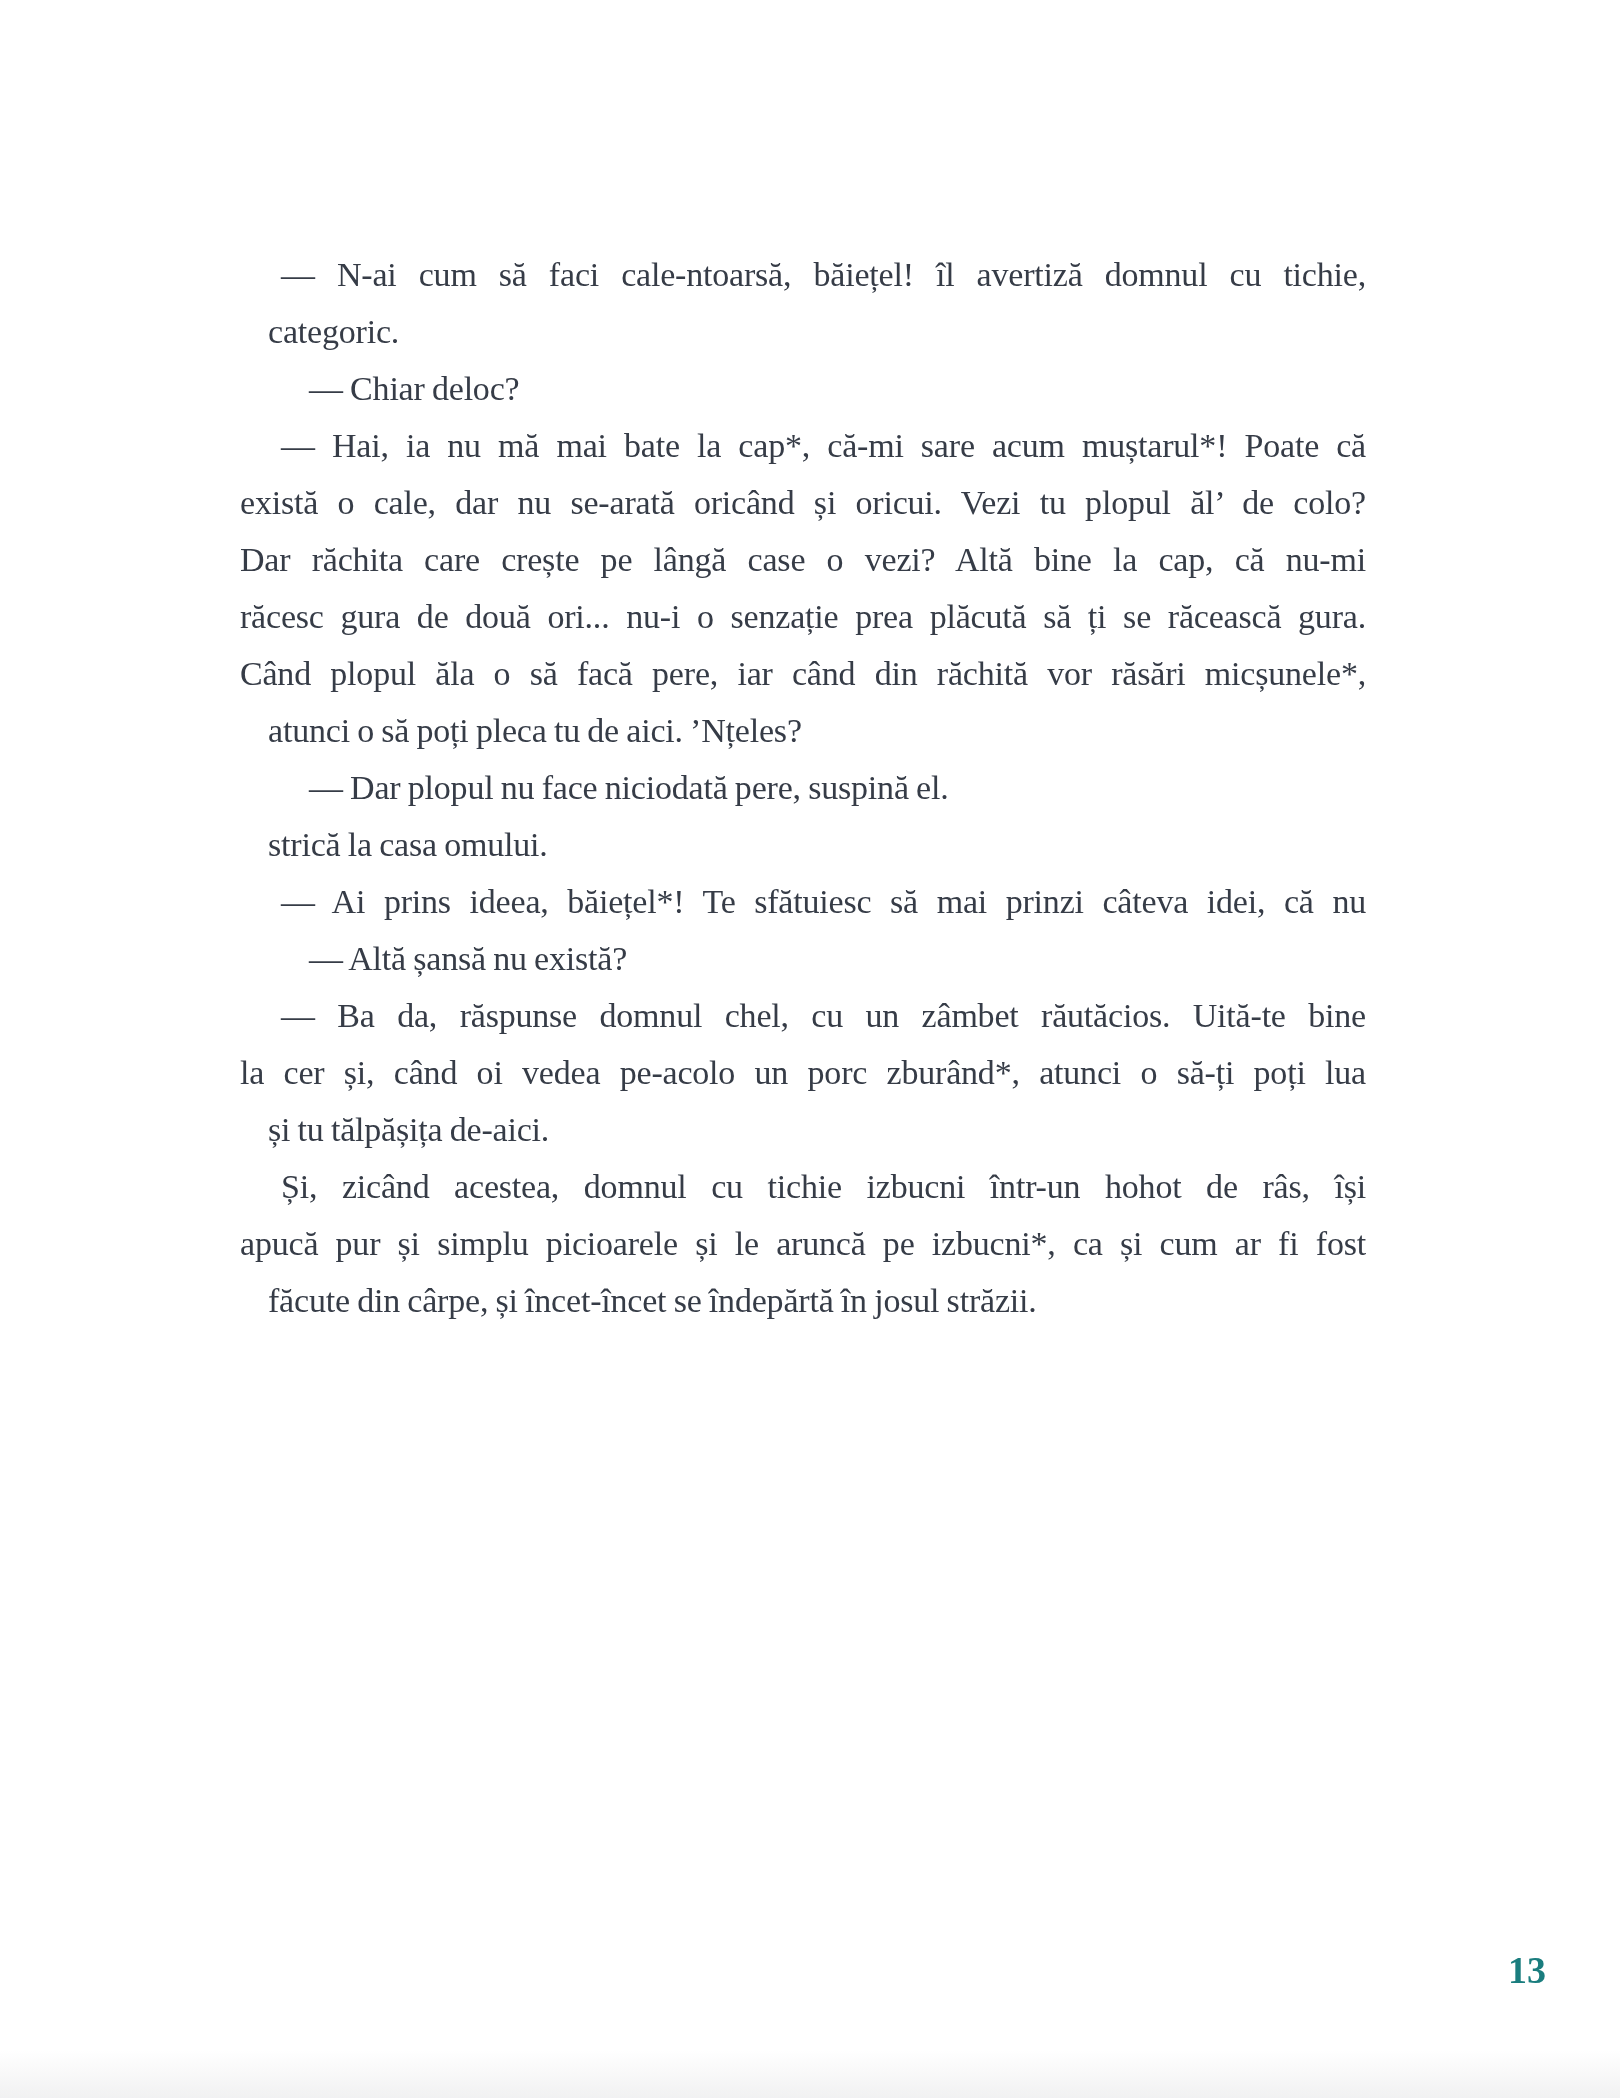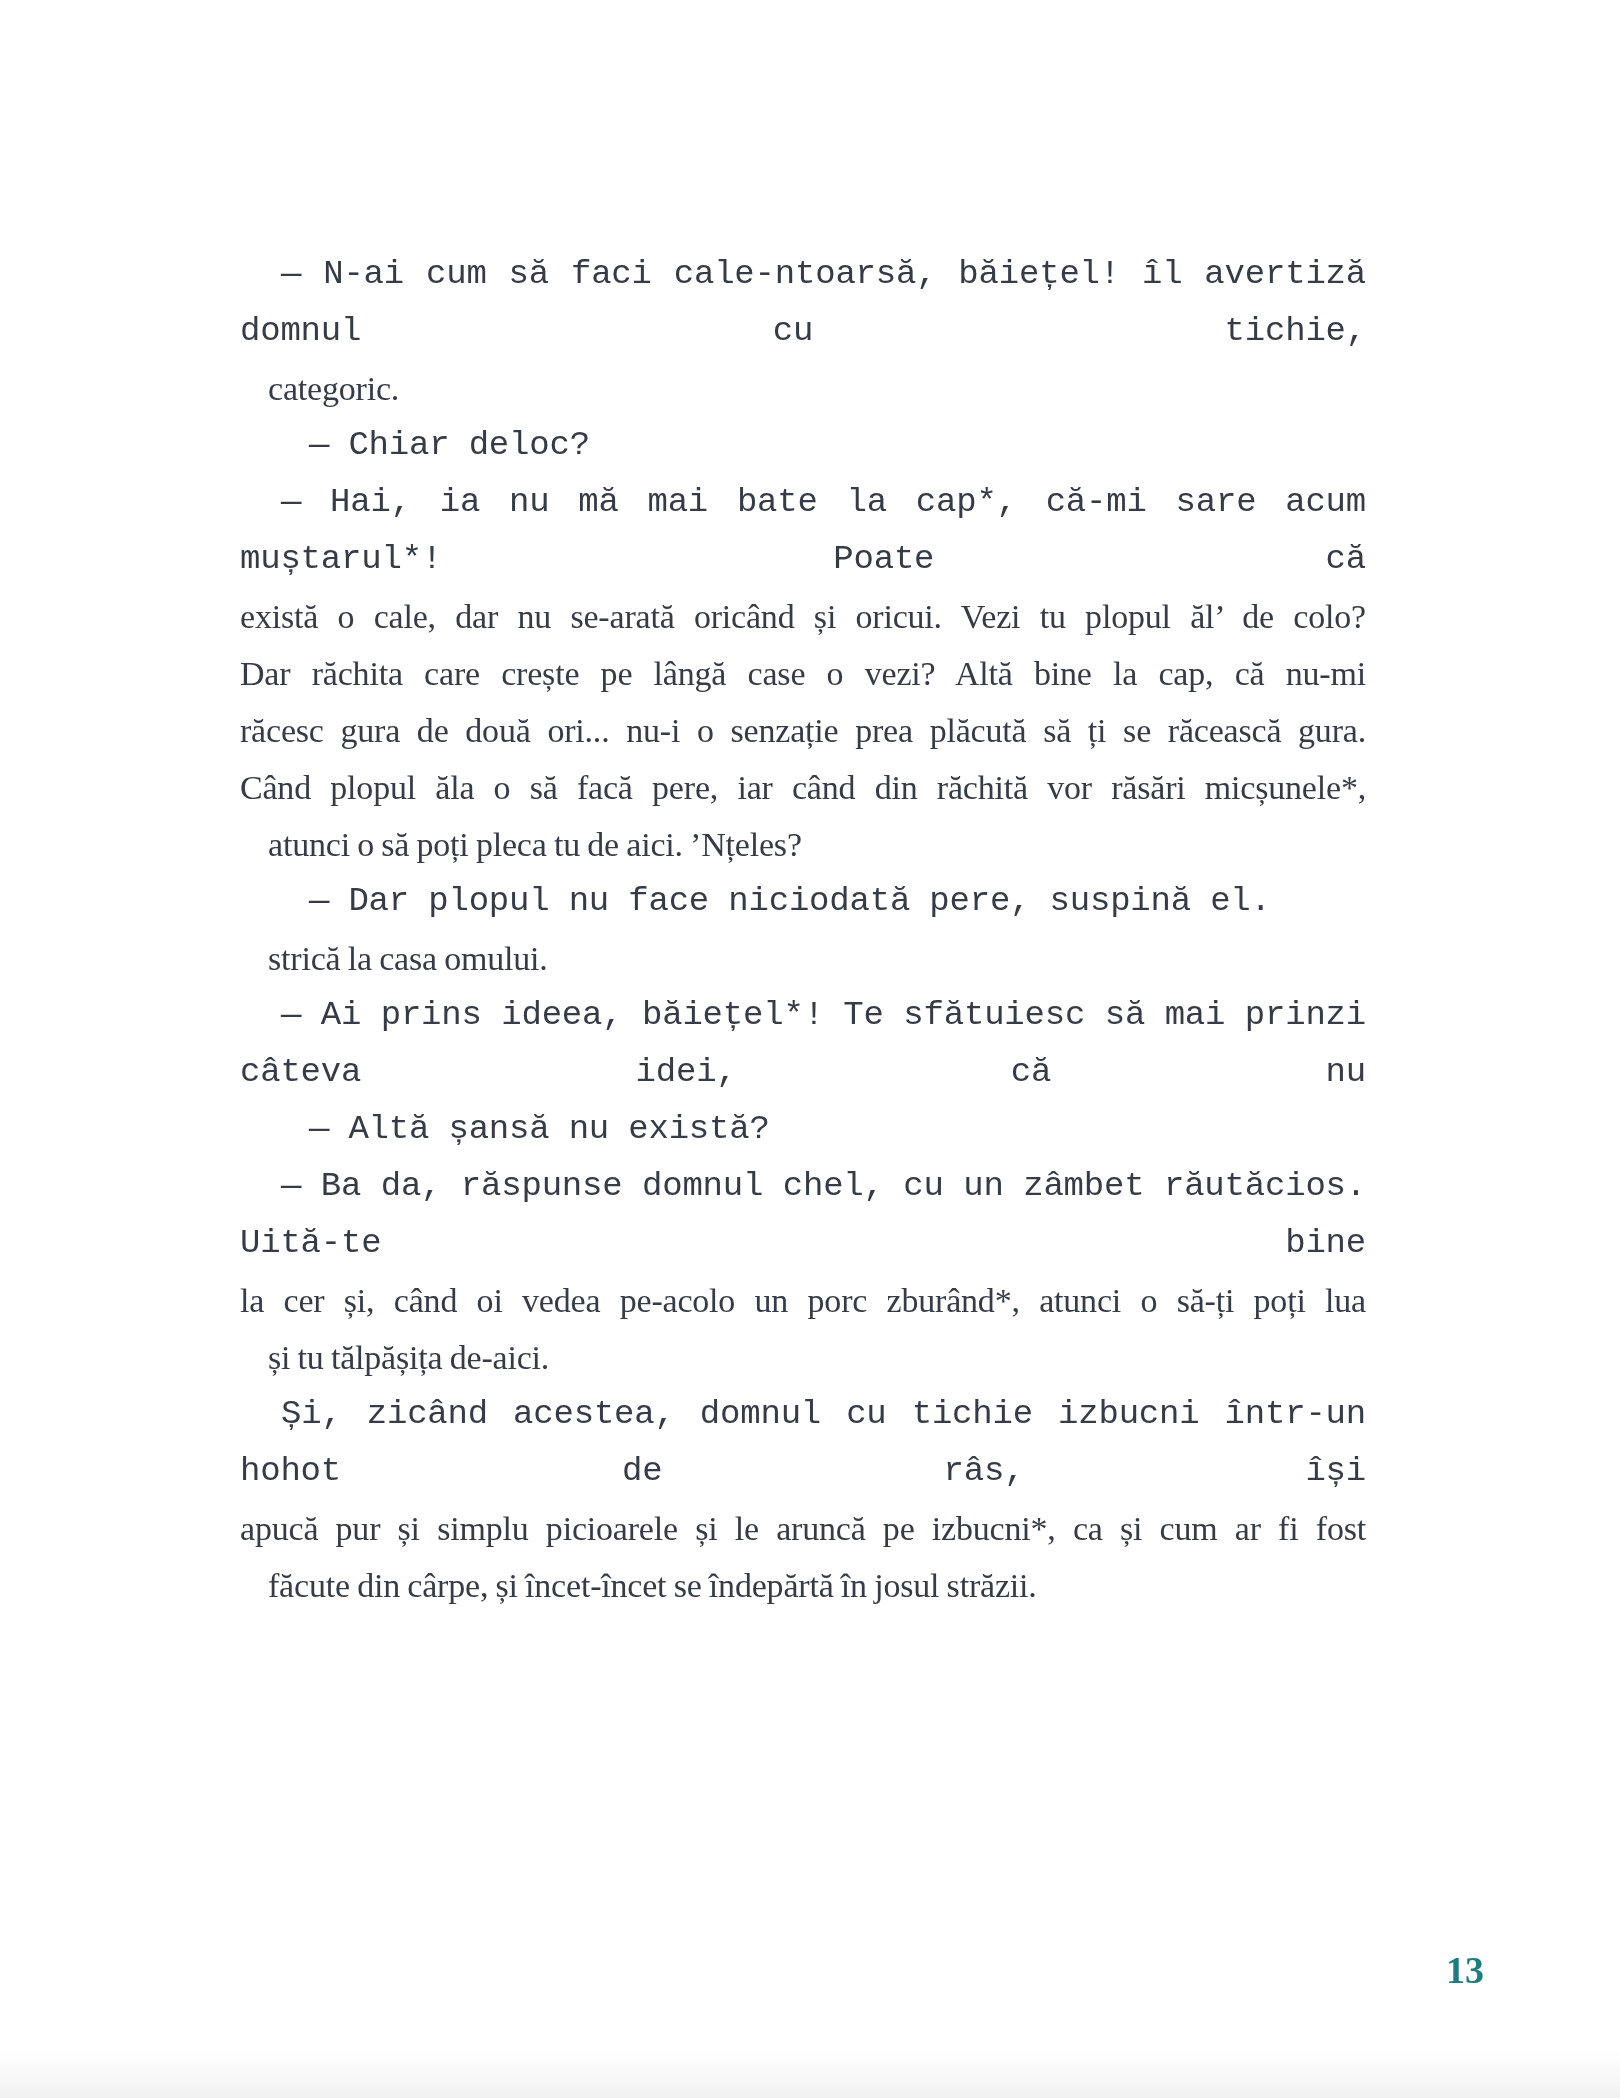--- a/index.html
+++ b/index.html
@@ -24,28 +24,28 @@
     line-height: 57px;
     letter-spacing: -0.2px;
   }
   .para { margin: 0; }
   .line {
     text-align: justify;
     text-align-last: justify;
     word-spacing: -1px;
     white-space: normal;
   }
-  .line.first { text-indent: 41px; font-family: Liberation Mono, monospace; }
+  .line.first { text-indent: 41px; }
   .line.last { text-align-last: left; margin-left: 28px; }
   .page-number {
     position: absolute;
     left: 1446px;
     top: 1951px;
     width: 100px;
-    text-align: left;
+    text-align: right;
     font-size: 38px;
     font-weight: bold;
     line-height: 1;
   }
   .bottom-shade {
     position: absolute;
     left: 0;
     bottom: 0;
     width: 100%;
     height: 48px;

